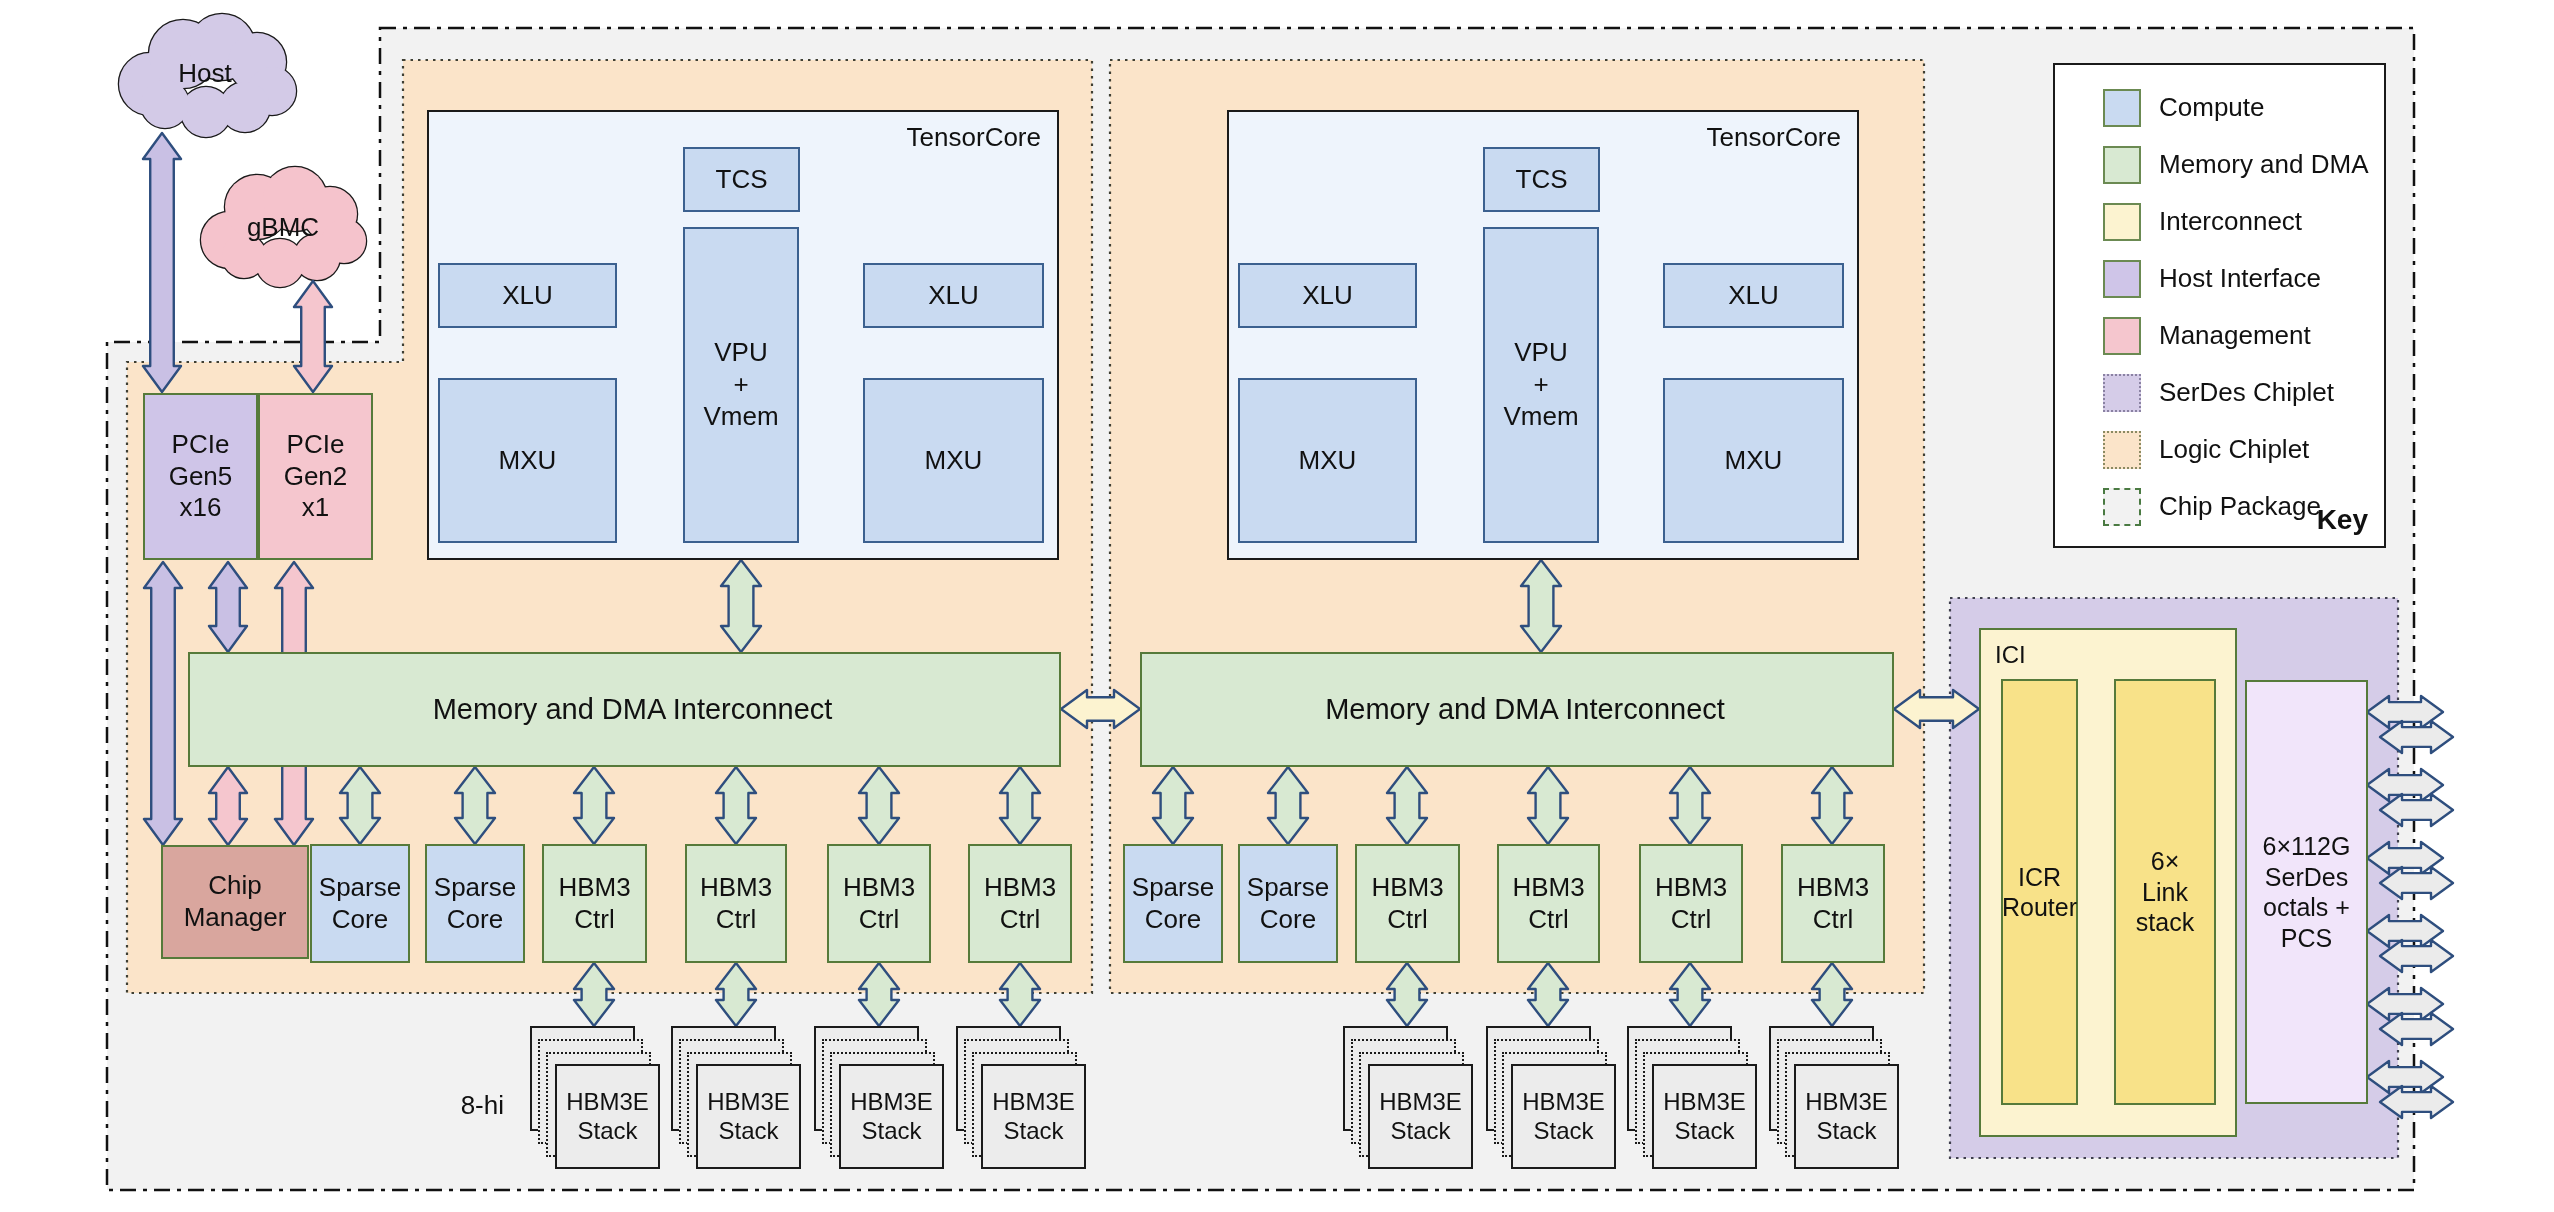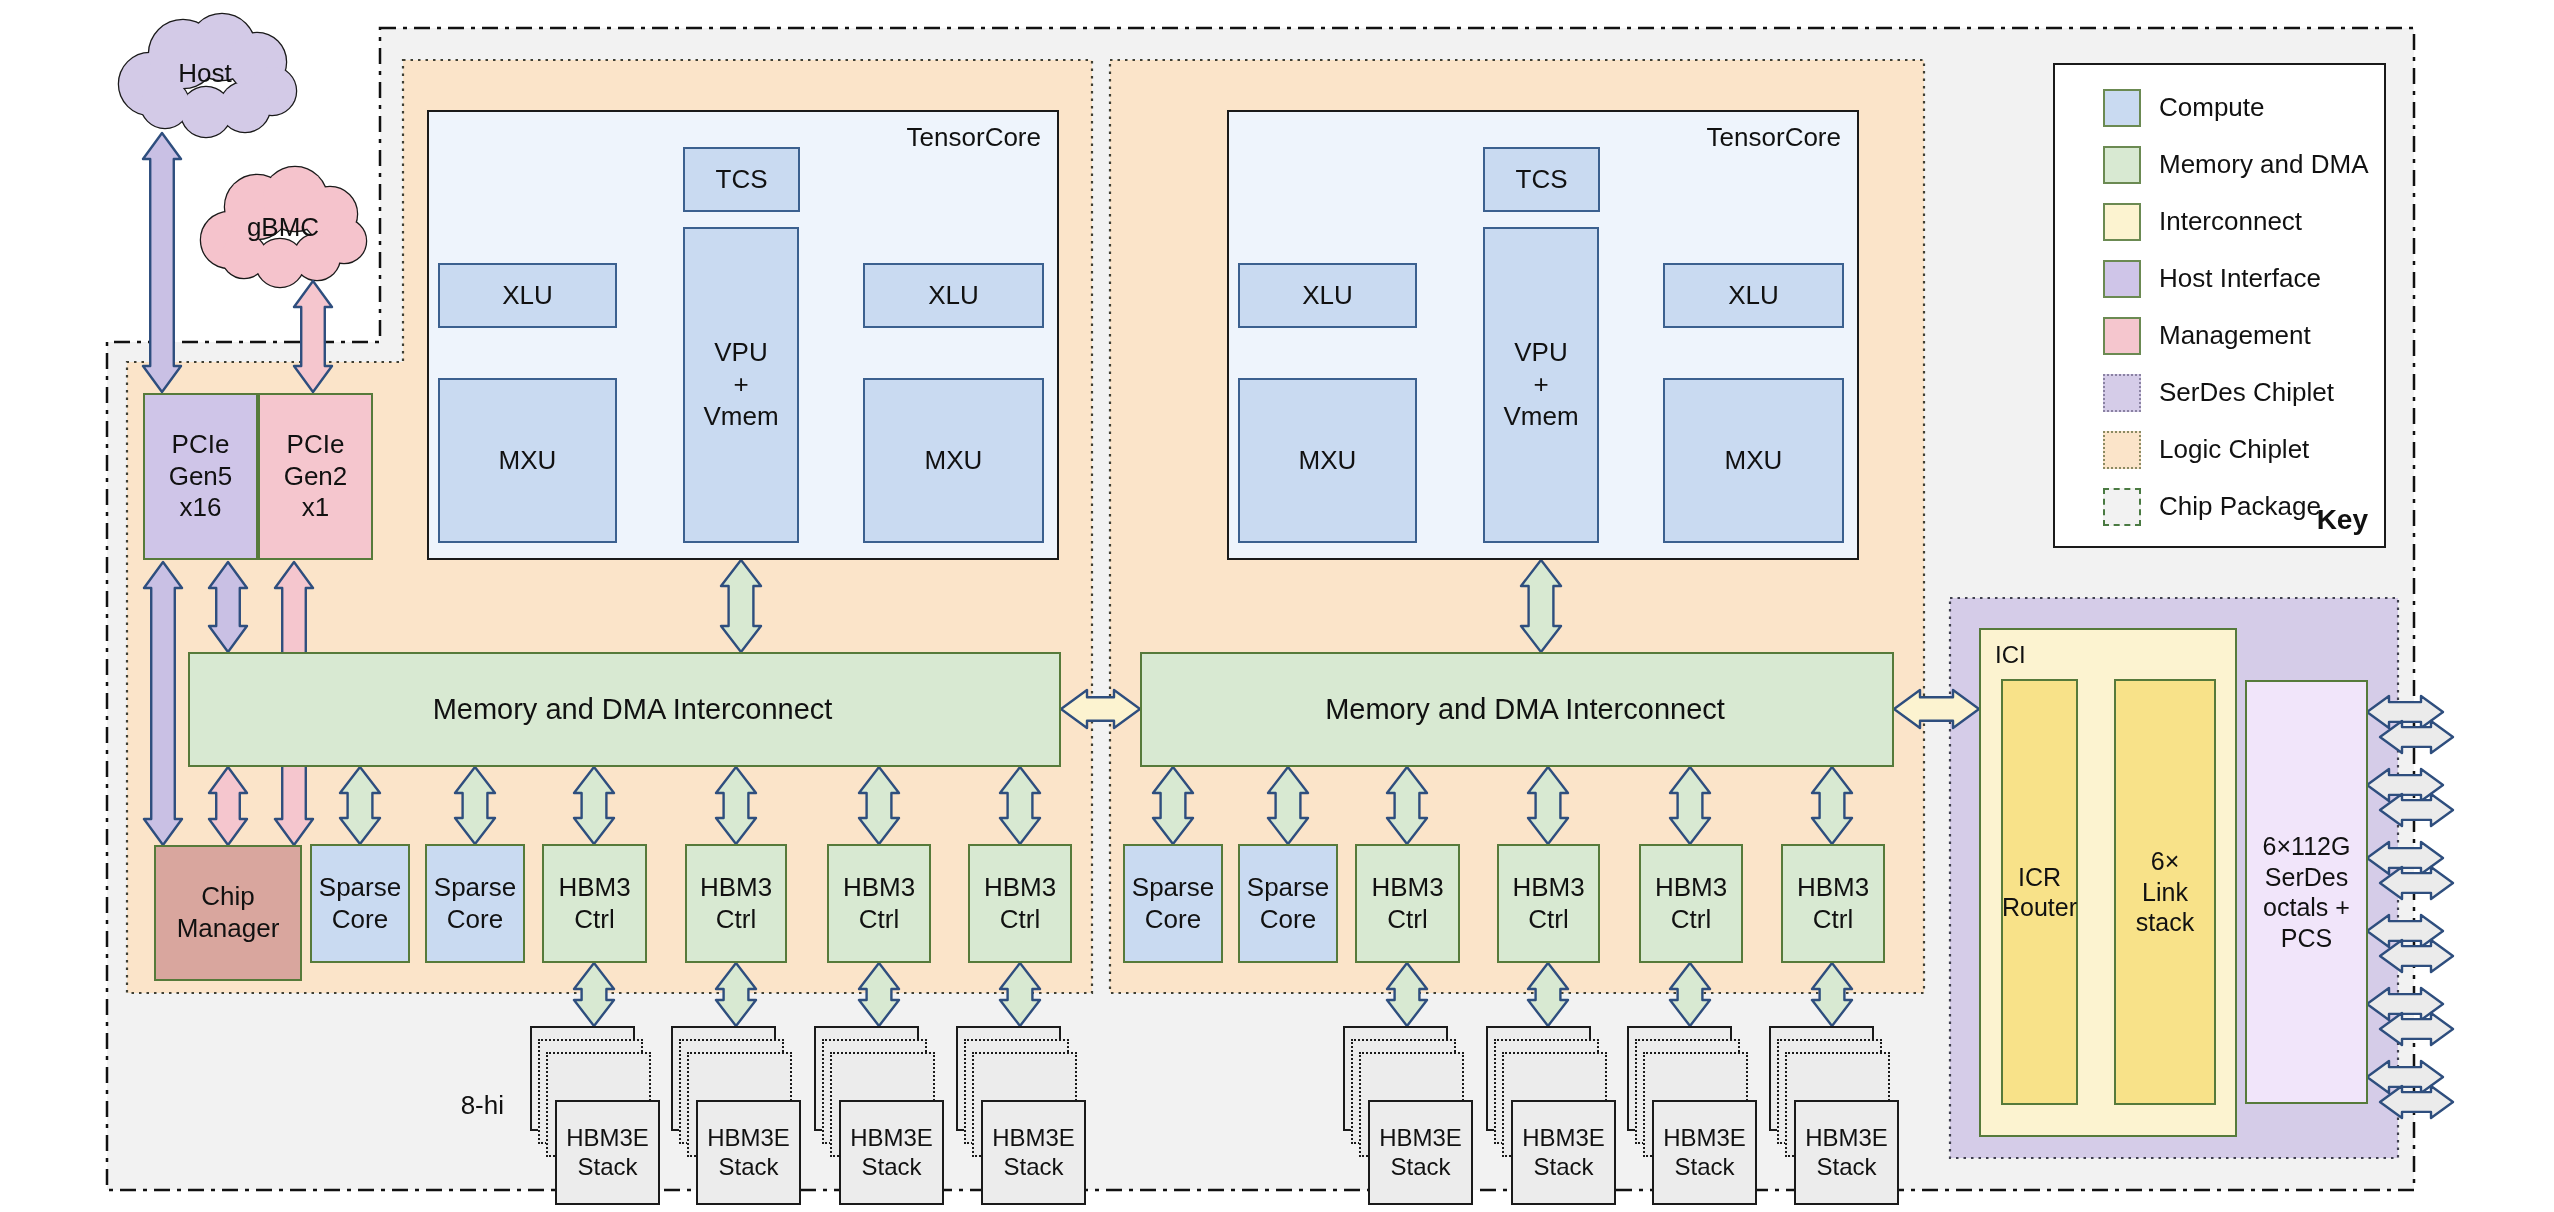--- a/index.html
+++ b/index.html
@@ -19,21 +19,21 @@
   .tc-label{position:absolute;top:10px;right:16px;font-size:26px;}
   .yellow-outer{background:#fcf3d0;border-color:#567a3a;}
   .yellow-inner{background:#f8e289;border-color:#567a3a;font-size:25px;}
   .ici-label{position:absolute;top:10px;left:14px;font-size:24px;}
   .lilac{background:#f1e5fa;border-color:#567a3a;font-size:25px;}
   .freelabel{position:absolute;font-size:26px;display:flex;align-items:center;}
   .stack{position:absolute;width:142px;height:142px;}
   .slayer{position:absolute;width:105px;height:105px;background:#ececec;border:2px solid #1a1a1a;box-sizing:border-box;}
   .slayer.dot{border-style:dotted;}
   .slayer.front{display:flex;align-items:center;justify-content:center;text-align:center;
-                white-space:pre-line;font-size:24px;line-height:1.2;margin-top:36px;}
+                white-space:pre-line;font-size:24px;line-height:1.2;}
   #legend{position:absolute;left:2053px;top:63px;width:333px;height:485px;background:#fff;
           border:2.5px solid #1a1a1a;box-sizing:border-box;padding:14px 0 0 12px;}
   .lrow{display:flex;align-items:center;height:57px;padding-left:36px;}
   .sw{width:38px;height:38px;box-sizing:border-box;margin-right:18px;flex:none;border:2px solid #6b8a52;}
   .sw-compute{background:#c9daf1;}
   .sw-memory{background:#d8e9d2;}
   .sw-interconnect{background:#fcf3d0;}
   .sw-host{background:#cfc5e8;}
   .sw-mgmt{background:#f5c6ce;}
   .sw-logic{background:#fbe4c9;border-style:dotted;border-color:#8a8a62;}
@@ -166,21 +166,21 @@
 +
 Vmem</div>
   <div class="box blue" style="left:1238px;top:263px;width:179px;height:65px;">XLU</div>
   <div class="box blue" style="left:1663px;top:263px;width:181px;height:65px;">XLU</div>
   <div class="box blue" style="left:1238px;top:378px;width:179px;height:165px;">MXU</div>
   <div class="box blue" style="left:1663px;top:378px;width:181px;height:165px;">MXU</div>
 
   <div class="box green intc" style="left:188px;top:652px;width:873px;height:115px;">Memory and DMA Interconnect</div>
   <div class="box green intc" style="left:1140px;top:652px;width:754px;height:115px;">Memory and DMA Interconnect</div>
 
-  <div class="box chipmgr" style="left:154px;top:845px;width:148px;height:136px;">Chip
+  <div class="box chipmgr" style="left:161px;top:845px;width:148px;height:114px;">Chip
 Manager</div>
   <div class="box blueg" style="left:310px;top:844px;width:100px;height:119px;">Sparse
 Core</div>
   <div class="box blueg" style="left:425px;top:844px;width:100px;height:119px;">Sparse
 Core</div>
   <div class="box green" style="left:542px;top:844px;width:105px;height:119px;">HBM3
 Ctrl</div>
   <div class="box green" style="left:685px;top:844px;width:102px;height:119px;">HBM3
 Ctrl</div>
   <div class="box green" style="left:827px;top:844px;width:104px;height:119px;">HBM3

